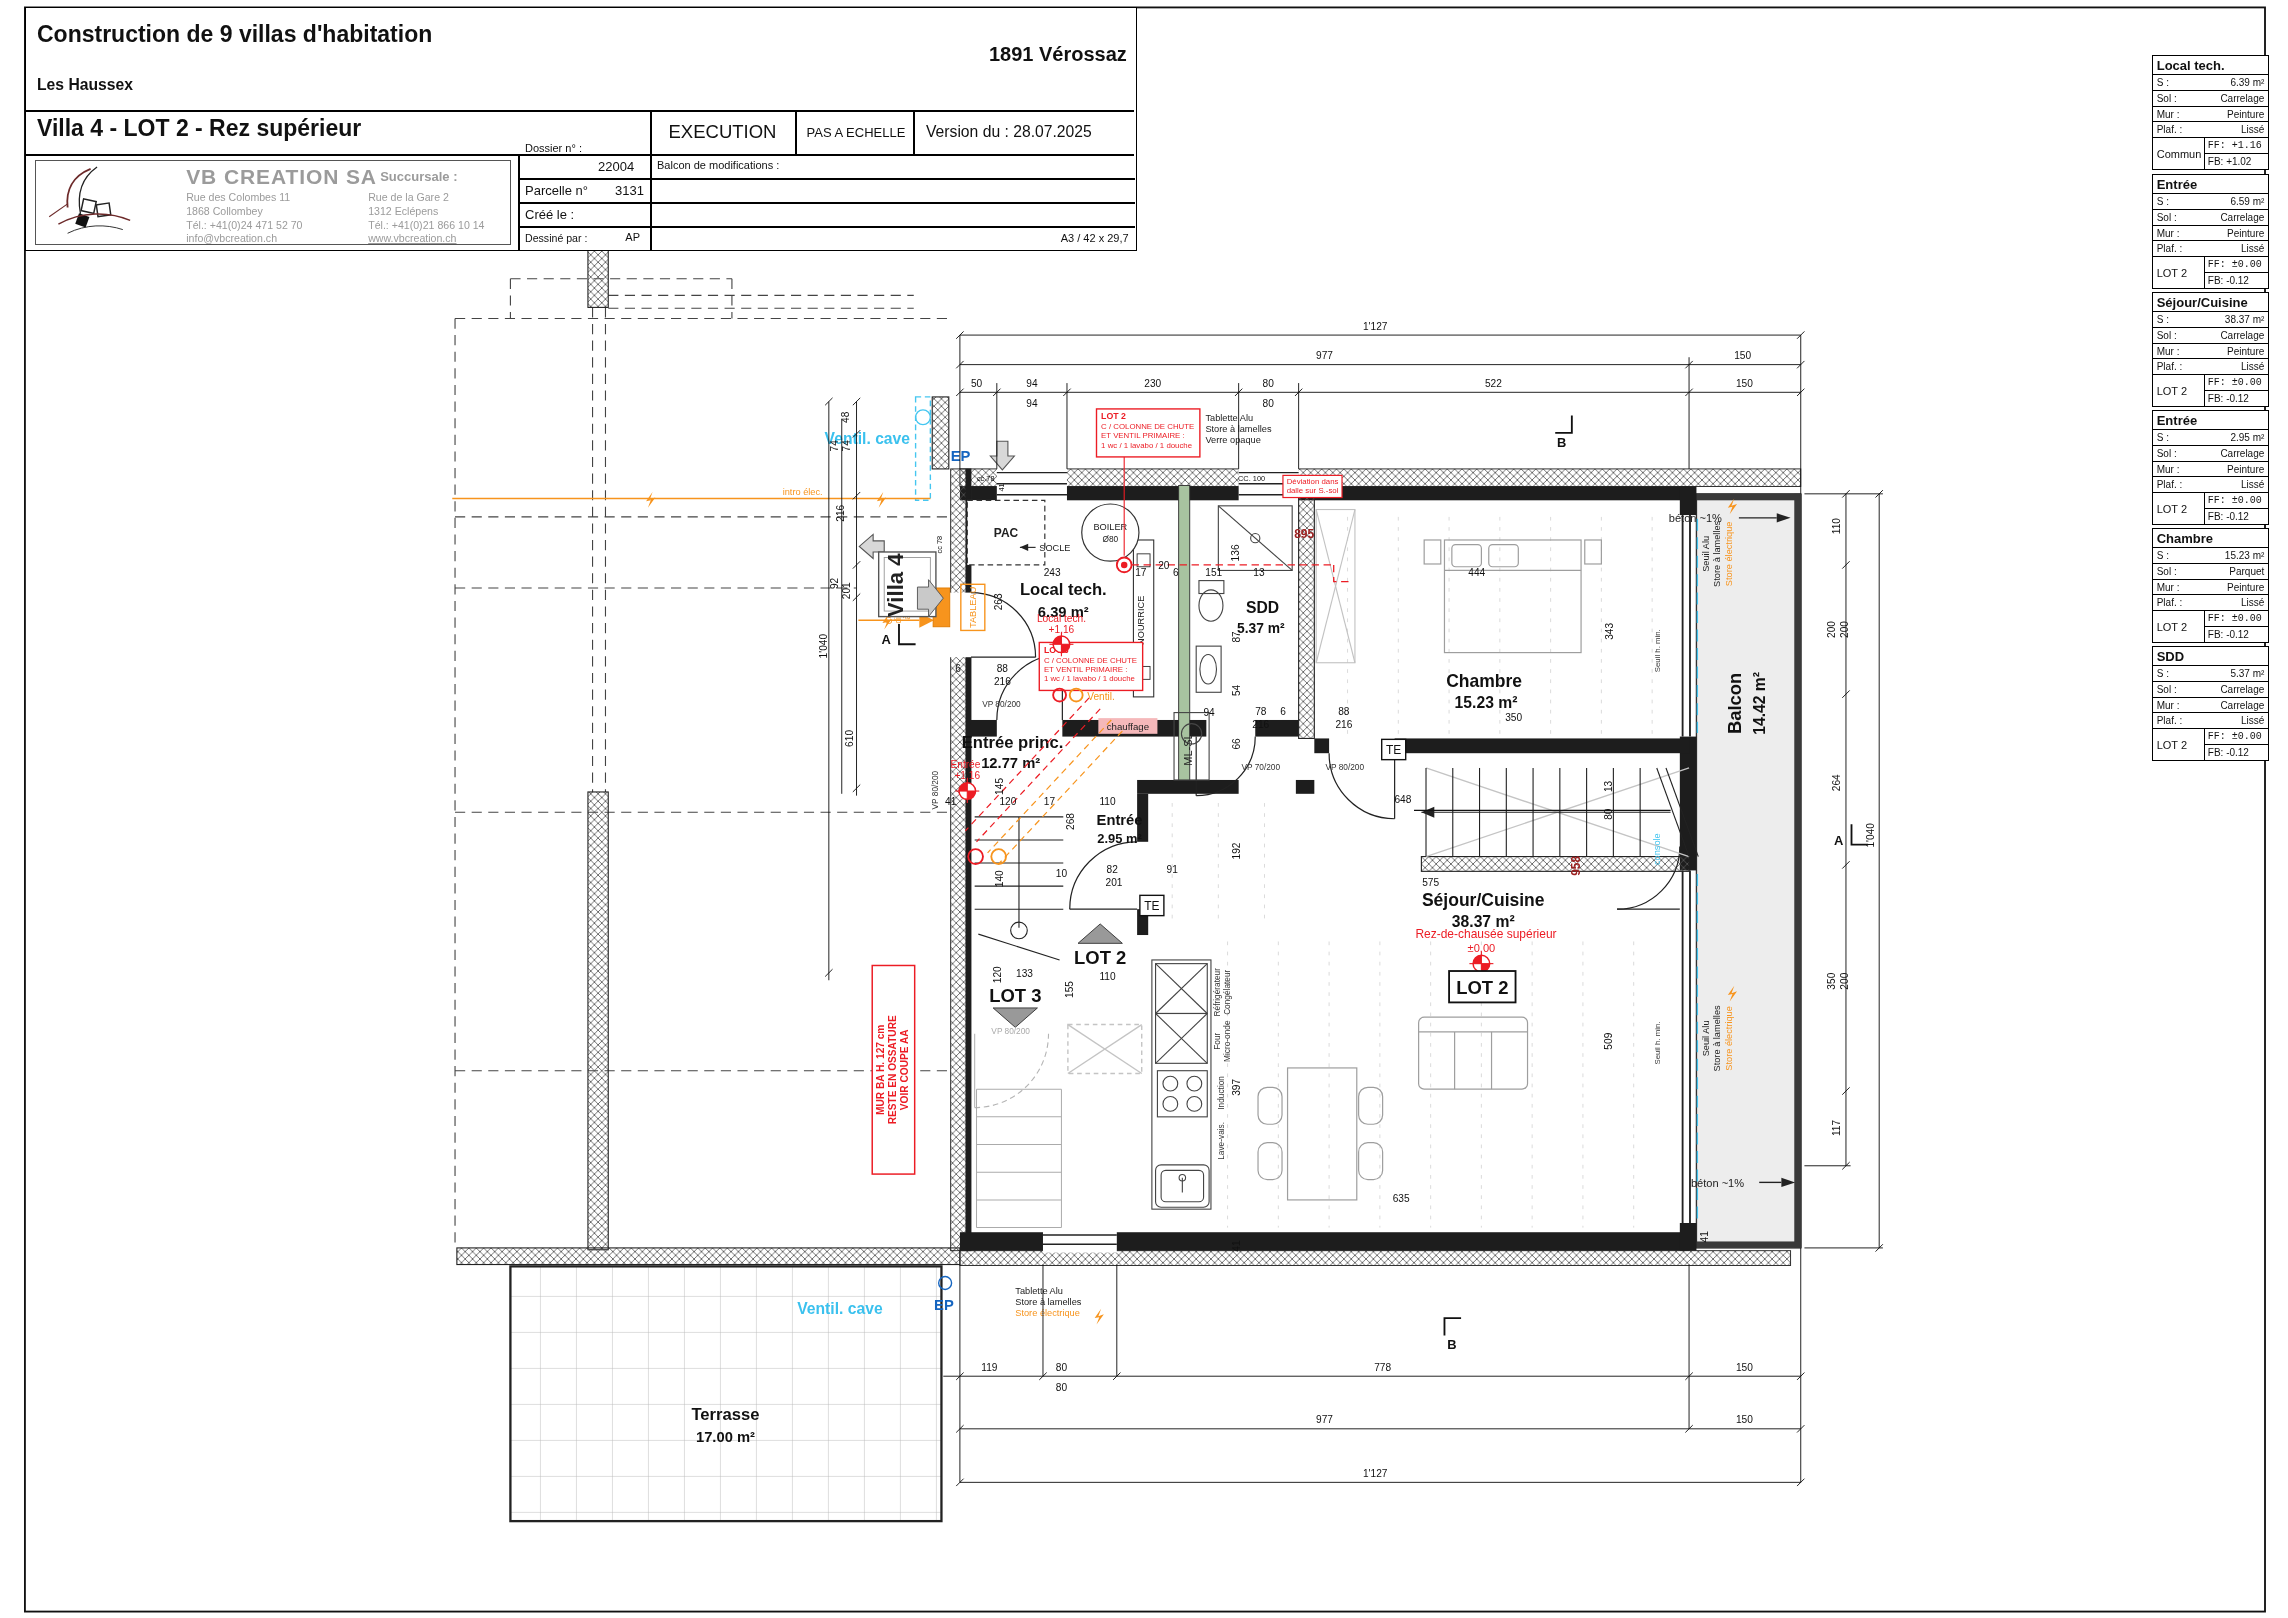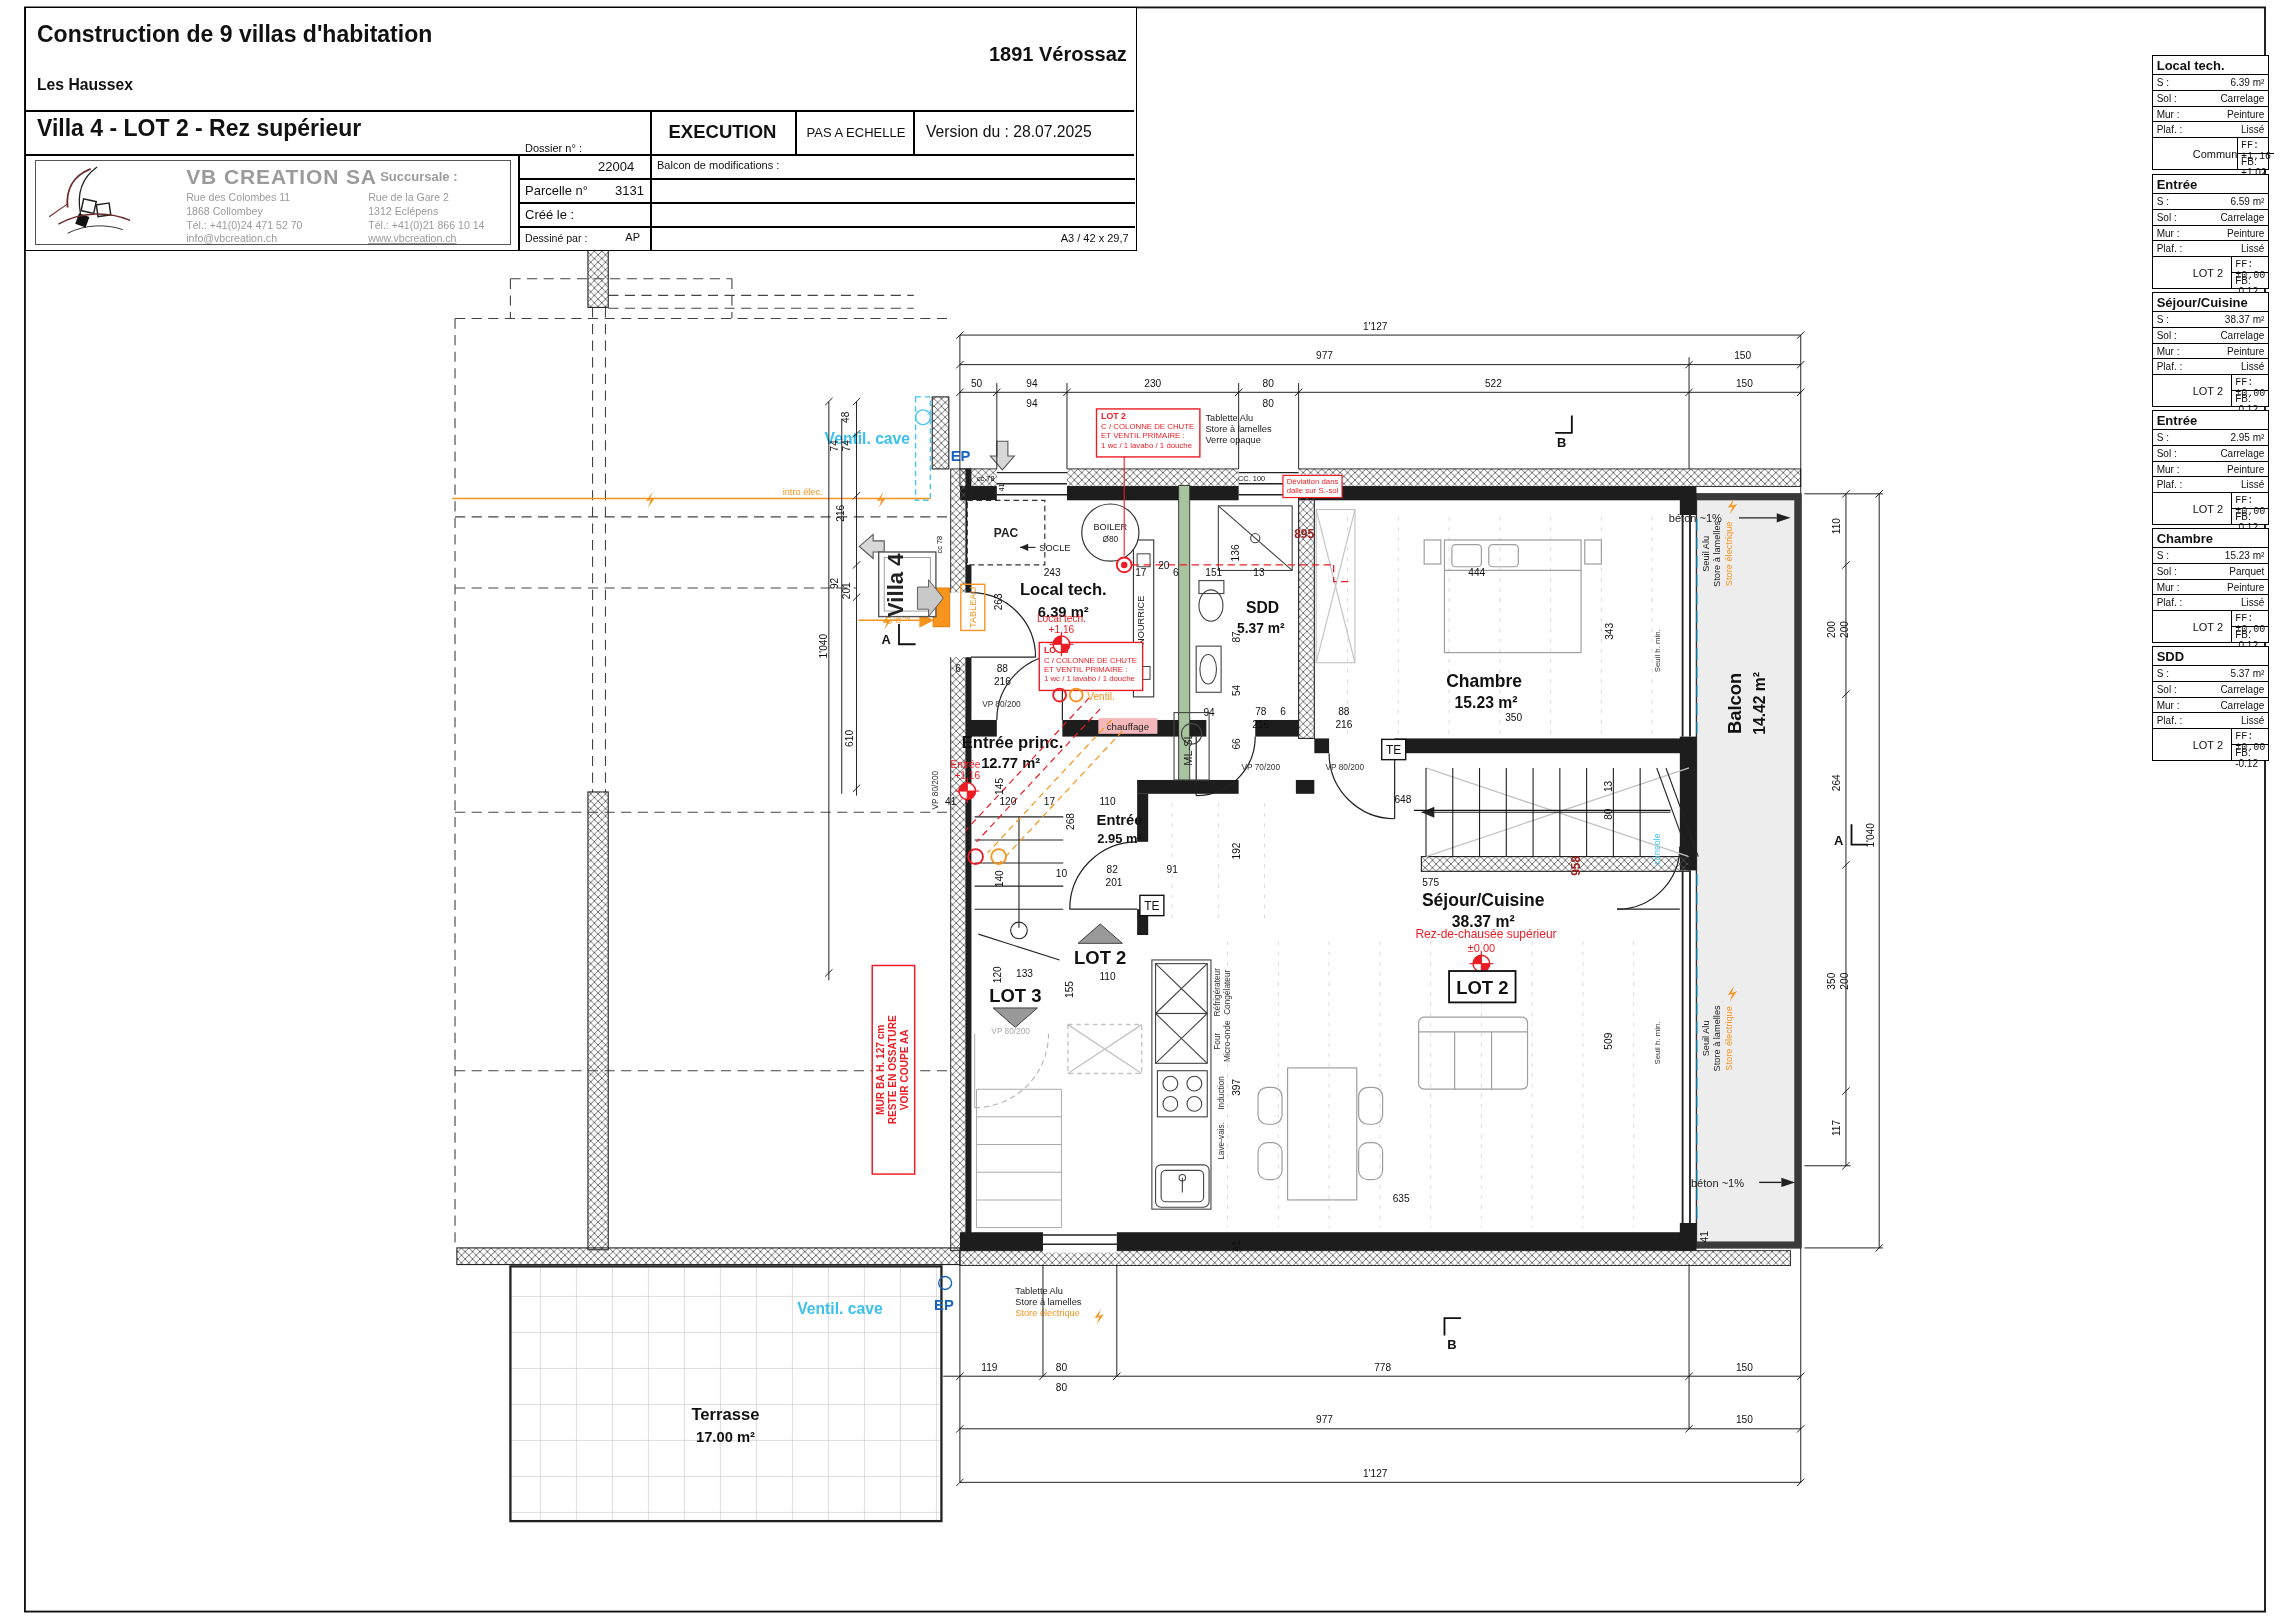--- a/index.html
+++ b/index.html
@@ -4,21 +4,21 @@
 <style>
   html,body{margin:0;padding:0;background:#fff;}
   body{width:2289px;height:1619px;position:relative;overflow:hidden;
        font-family:"Liberation Sans",sans-serif;color:#111;}
   .abs{position:absolute;}
   .hline{position:absolute;background:#000;height:1.8px;}
   .vline{position:absolute;background:#000;width:1.8px;}
   .rtable{position:absolute;left:2152px;width:117px;border:1.8px solid #000;background:#fff;box-sizing:border-box;}
   .rt-title{height:19.4px;border-bottom:1.8px solid #000;font-weight:bold;font-size:13px;padding:1.8px 3.7px 0;box-sizing:border-box;}
   .rt-row{display:flex;justify-content:space-between;height:15.7px;border-bottom:0.9px solid #000;font-size:10px;padding:1.8px 3.7px 0;box-sizing:border-box;}
-  .rt-split{display:flex;height:31px;margin-left:36px;}
+  .rt-split{display:flex;height:31px;}
   .rt-zone{width:52px;border-right:0.9px solid #000;font-size:11px;display:flex;align-items:center;padding-left:3.7px;box-sizing:border-box;}
   .rt-fffb{flex:1;font-size:10px;}
   .rt-ff{height:15.7px;border-bottom:0.9px solid #000;padding:1.8px 2.8px 0;box-sizing:border-box;font-family:Liberation Mono, monospace;}
   .rt-fb{height:15.7px;padding:1.8px 2.8px 0;box-sizing:border-box;}
   svg text{font-family:"Liberation Sans",sans-serif;}
 </style>
 </head>
 <body>
 
 <svg class="abs" style="left:0;top:0" width="2289" height="1619" viewBox="0 0 2480 1754">
@@ -616,21 +616,21 @@
 </svg>
 
 <div class="abs" style="left:25px;top:7.4px;width:1112px;height:244px;border:1.8px solid #000;box-sizing:border-box;background:#fff">
   <div class="abs" style="left:11px;top:13px;font-size:23px;font-weight:bold">Construction de 9 villas d'habitation</div>
   <div class="abs" style="left:11px;top:68px;font-size:15.7px;font-weight:bold">Les Haussex</div>
   <div class="abs" style="right:9.2px;top:35px;font-size:20px;font-weight:bold">1891 Vérossaz</div>
 
   <div class="hline" style="left:0;top:102px;width:1108px"></div>
   <div class="abs" style="left:11px;top:107px;font-size:23px;font-weight:bold">Villa 4 - LOT 2 - Rez supérieur</div>
   <div class="vline" style="left:624px;top:102px;height:44px"></div>
-  <div class="abs" style="left:624px;top:102px;width:145px;height:44px;display:flex;align-items:center;justify-content:center;font-size:18.5px;font-weight:bold">EXECUTION</div>
+  <div class="abs" style="left:624px;top:102px;width:145px;height:44px;display:flex;align-items:center;justify-content:center;font-size:18.5px;font-weight:normal">EXECUTION</div>
   <div class="vline" style="left:769px;top:102px;height:44px"></div>
   <div class="abs" style="left:769px;top:102px;width:122px;height:44px;display:flex;align-items:center;justify-content:center;font-size:13px">PAS A ECHELLE</div>
   <div class="vline" style="left:887px;top:102px;height:44px"></div>
   <div class="abs" style="left:900px;top:102px;height:44px;display:flex;align-items:center;font-size:15.7px">Version du :  28.07.2025</div>
 
   <div class="hline" style="left:0;top:146px;width:1108px"></div>
 
   <div class="abs" style="left:9.2px;top:152px;width:476px;height:85px;border:1.4px solid #555;box-sizing:border-box">
     <svg class="abs" style="left:3.7px;top:1.8px" width="138" height="78" viewBox="0 0 150 84">
       <path d="M55,6 C35,14 28,30 30,48" fill="none" stroke="#6d2a2a" stroke-width="2"></path>

